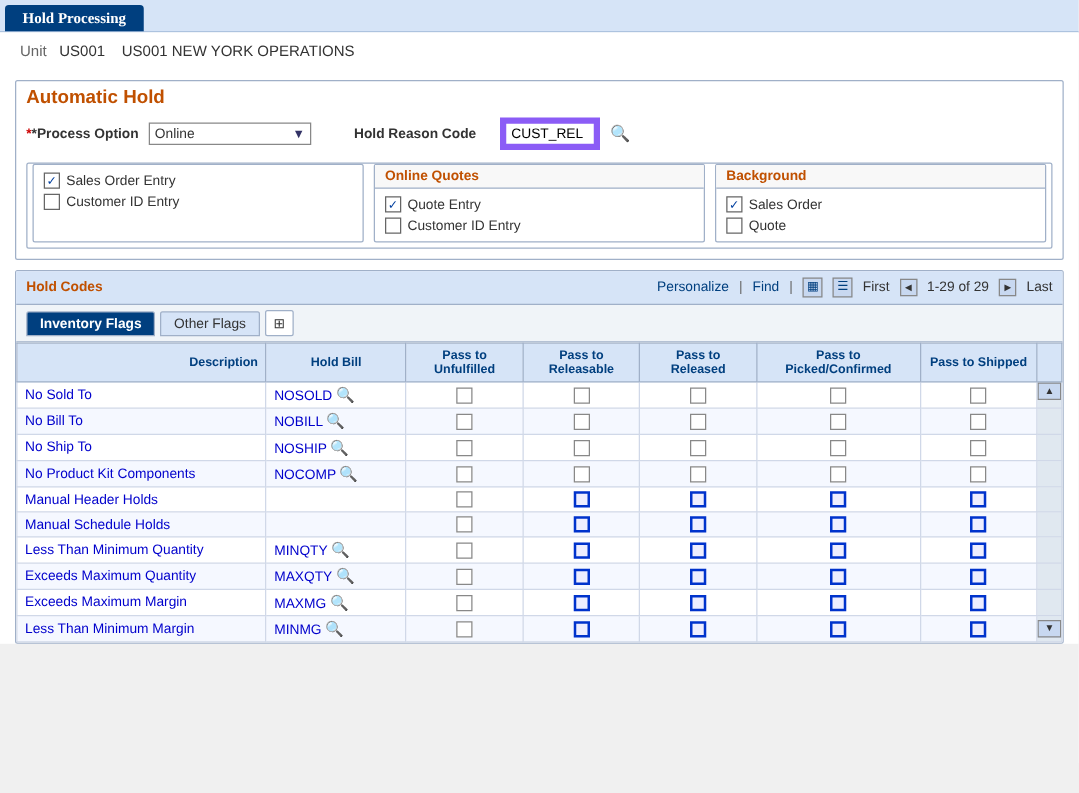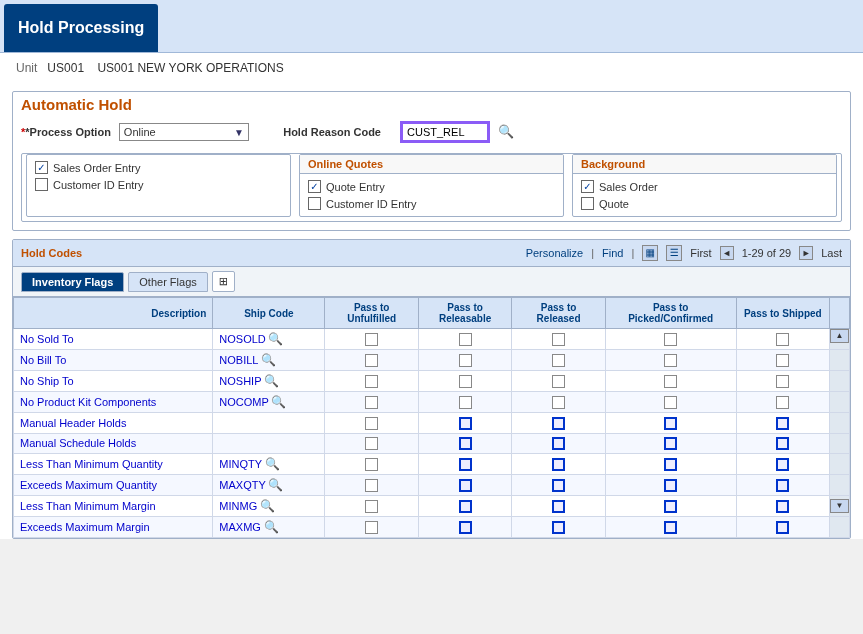--- a/index.html
+++ b/index.html
@@ -1,35 +1,35 @@
 <!DOCTYPE html>
 <html><head>
   <meta charset="utf-8">
   <style>
     * { box-sizing: border-box; margin: 0; padding: 0; }
     body { font-family: Arial, Helvetica, sans-serif; font-size: 11px; background: #f0f0f0; color: #333; }
 
     .tab-bar { background: #d6e4f7; border-bottom: 1px solid #a0b8d8; padding: 0; display: flex; }
-    .tab-active { background: #003f7f; color: white; padding: 15px 14px; font-size: 16px; font-weight: bold; border-radius: 3px 3px 0 0; margin: 4px 0 0 4px; }
+    .tab-active { background: #003f7f; color: white; padding: 3px 14px; font-size: 12px; font-weight: bold; border-radius: 3px 3px 0 0; margin: 4px 0 0 4px; font-family: Liberation Serif, serif; }
 
     .page-container { background: #fff; padding: 0; }
 
     .unit-row { padding: 8px 16px; font-size: 12px; color: #333; background: #fff; }
     .unit-label { color: #666; }
 
     .section-box { border: 1px solid #a0b0c8; margin: 8px 12px; border-radius: 2px; }
     .section-title { color: #c05000; font-size: 15px; font-weight: bold; padding: 4px 8px 2px 8px; }
 
     .form-row { display: flex; align-items: center; padding: 6px 8px; gap: 8px; }
     .field-label { color: #333; font-size: 11px; font-weight: bold; }
 
     .select-box { border: 1px solid #888; background: white; padding: 2px 4px; font-size: 11px; display: inline-flex; align-items: center; width: 130px; justify-content: space-between; cursor: pointer; }
     .select-arrow { color: #336; font-size: 10px; }
 
-    .text-input { border: 3px solid #8b5cf6; padding: 2px 4px; font-size: 11px; width: 90px; }
+    .text-input { border: 5px solid #8b5cf6; padding: 2px 4px; font-size: 11px; width: 80px; }
 
     .search-icon { display: inline-block; width: 16px; height: 16px; cursor: pointer; font-size: 13px; }
 
     .credit-checks { border: 1px solid #a0b0c8; margin: 4px 8px 8px 8px; border-radius: 2px; }
     .credit-title { color: #c05000; font-size: 11px; font-weight: bold; padding: 3px 8px; }
 
     .credit-grid { display: flex; }
     .credit-col { border: 1px solid #a0b0c8; flex: 1; margin: 0 4px 4px 4px; border-radius: 2px; }
     .credit-col-title { color: #c05000; font-size: 11px; font-weight: bold; padding: 3px 8px; border-bottom: 1px solid #a0b0c8; background: #f8f8f8; }
     .credit-col-body { padding: 4px 8px; }
@@ -174,21 +174,21 @@
       <div class="subtab active">Inventory Flags</div>
       <div class="subtab">Other Flags</div>
       <div class="subtab-icon">⊞</div>
     </div>
 
     <div class="table-container">
       <table>
         <thead>
           <tr>
             <th class="left" style="width:160px;">Description</th>
-            <th style="width:90px;">Ship Code</th>
+            <th style="width:90px;">Hold Bill</th>
             <th style="width:75px;">Pass to<br>Unfulfilled</th>
             <th style="width:75px;">Pass to<br>Releasable</th>
             <th style="width:75px;">Pass to<br>Released</th>
             <th style="width:105px;">Pass to<br>Picked/Confirmed</th>
             <th style="width:75px;">Pass to Shipped</th>
             <th style="width:16px;"></th>
           </tr>
         </thead>
         <tbody id="table-body">
         <tr>
@@ -267,39 +267,39 @@
               <td style="color: rgb(0, 0, 204);">Exceeds Maximum Quantity</td>
               <td><span style="color: rgb(0, 0, 204);">MAXQTY</span><span style="cursor: pointer; font-size: 12px; margin-left: 3px;">🔍</span></td>
               <td style="text-align: center;"><div style="width: 13px; height: 13px; display: inline-block; vertical-align: middle; cursor: pointer; border: 1px solid rgb(136, 136, 136); background: white;"></div></td>
               <td style="text-align: center;"><div style="width: 13px; height: 13px; display: inline-block; vertical-align: middle; cursor: pointer; border: 2px solid rgb(0, 51, 204); background: rgb(238, 238, 255);"></div></td>
               <td style="text-align: center;"><div style="width: 13px; height: 13px; display: inline-block; vertical-align: middle; cursor: pointer; border: 2px solid rgb(0, 51, 204); background: rgb(238, 238, 255);"></div></td>
               <td style="text-align: center;"><div style="width: 13px; height: 13px; display: inline-block; vertical-align: middle; cursor: pointer; border: 2px solid rgb(0, 51, 204); background: rgb(238, 238, 255);"></div></td>
               <td style="text-align: center;"><div style="width: 13px; height: 13px; display: inline-block; vertical-align: middle; cursor: pointer; border: 2px solid rgb(0, 51, 204); background: rgb(238, 238, 255);"></div></td>
               <td style="width: 16px; padding: 0px; background: rgb(224, 232, 240); border-left: 1px solid rgb(160, 176, 200);"></td>
             </tr>
             <tr>
+              <td style="color: rgb(0, 0, 204);">Exceeds Maximum Margin</td>
+              <td><span style="color: rgb(0, 0, 204);">MAXMG</span><span style="cursor: pointer; font-size: 12px; margin-left: 3px;">🔍</span></td>
+              <td style="text-align: center;"><div style="width: 13px; height: 13px; display: inline-block; vertical-align: middle; cursor: pointer; border: 1px solid rgb(136, 136, 136); background: white;"></div></td>
+              <td style="text-align: center;"><div style="width: 13px; height: 13px; display: inline-block; vertical-align: middle; cursor: pointer; border: 2px solid rgb(0, 51, 204); background: rgb(238, 238, 255);"></div></td>
+              <td style="text-align: center;"><div style="width: 13px; height: 13px; display: inline-block; vertical-align: middle; cursor: pointer; border: 2px solid rgb(0, 51, 204); background: rgb(238, 238, 255);"></div></td>
+              <td style="text-align: center;"><div style="width: 13px; height: 13px; display: inline-block; vertical-align: middle; cursor: pointer; border: 2px solid rgb(0, 51, 204); background: rgb(238, 238, 255);"></div></td>
+              <td style="text-align: center;"><div style="width: 13px; height: 13px; display: inline-block; vertical-align: middle; cursor: pointer; border: 2px solid rgb(0, 51, 204); background: rgb(238, 238, 255);"></div></td>
+              <td style="width: 16px; padding: 0px; background: rgb(224, 232, 240); border-left: 1px solid rgb(160, 176, 200);"></td>
+            </tr>
+            <tr>
               <td style="color: rgb(0, 0, 204);">Less Than Minimum Margin</td>
               <td><span style="color: rgb(0, 0, 204);">MINMG</span><span style="cursor: pointer; font-size: 12px; margin-left: 3px;">🔍</span></td>
               <td style="text-align: center;"><div style="width: 13px; height: 13px; display: inline-block; vertical-align: middle; cursor: pointer; border: 1px solid rgb(136, 136, 136); background: white;"></div></td>
               <td style="text-align: center;"><div style="width: 13px; height: 13px; display: inline-block; vertical-align: middle; cursor: pointer; border: 2px solid rgb(0, 51, 204); background: rgb(238, 238, 255);"></div></td>
               <td style="text-align: center;"><div style="width: 13px; height: 13px; display: inline-block; vertical-align: middle; cursor: pointer; border: 2px solid rgb(0, 51, 204); background: rgb(238, 238, 255);"></div></td>
               <td style="text-align: center;"><div style="width: 13px; height: 13px; display: inline-block; vertical-align: middle; cursor: pointer; border: 2px solid rgb(0, 51, 204); background: rgb(238, 238, 255);"></div></td>
               <td style="text-align: center;"><div style="width: 13px; height: 13px; display: inline-block; vertical-align: middle; cursor: pointer; border: 2px solid rgb(0, 51, 204); background: rgb(238, 238, 255);"></div></td>
               <td style="width: 16px; padding: 0px; background: rgb(224, 232, 240); border-left: 1px solid rgb(160, 176, 200);">
                 <div style="background:#c8d8f0;border:1px solid #888;height:14px;text-align:center;line-height:12px;font-size:8px;cursor:pointer;">▼</div>
               </td>
             </tr>
-            <tr>
-              <td style="color: rgb(0, 0, 204);">Exceeds Maximum Margin</td>
-              <td><span style="color: rgb(0, 0, 204);">MAXMG</span><span style="cursor: pointer; font-size: 12px; margin-left: 3px;">🔍</span></td>
-              <td style="text-align: center;"><div style="width: 13px; height: 13px; display: inline-block; vertical-align: middle; cursor: pointer; border: 1px solid rgb(136, 136, 136); background: white;"></div></td>
-              <td style="text-align: center;"><div style="width: 13px; height: 13px; display: inline-block; vertical-align: middle; cursor: pointer; border: 2px solid rgb(0, 51, 204); background: rgb(238, 238, 255);"></div></td>
-              <td style="text-align: center;"><div style="width: 13px; height: 13px; display: inline-block; vertical-align: middle; cursor: pointer; border: 2px solid rgb(0, 51, 204); background: rgb(238, 238, 255);"></div></td>
-              <td style="text-align: center;"><div style="width: 13px; height: 13px; display: inline-block; vertical-align: middle; cursor: pointer; border: 2px solid rgb(0, 51, 204); background: rgb(238, 238, 255);"></div></td>
-              <td style="text-align: center;"><div style="width: 13px; height: 13px; display: inline-block; vertical-align: middle; cursor: pointer; border: 2px solid rgb(0, 51, 204); background: rgb(238, 238, 255);"></div></td>
-              <td style="width: 16px; padding: 0px; background: rgb(224, 232, 240); border-left: 1px solid rgb(160, 176, 200);"></td>
-            </tr>
           </tbody>
       </table>
     </div>
   </div>
 
 </div>
 
 </body></html>

